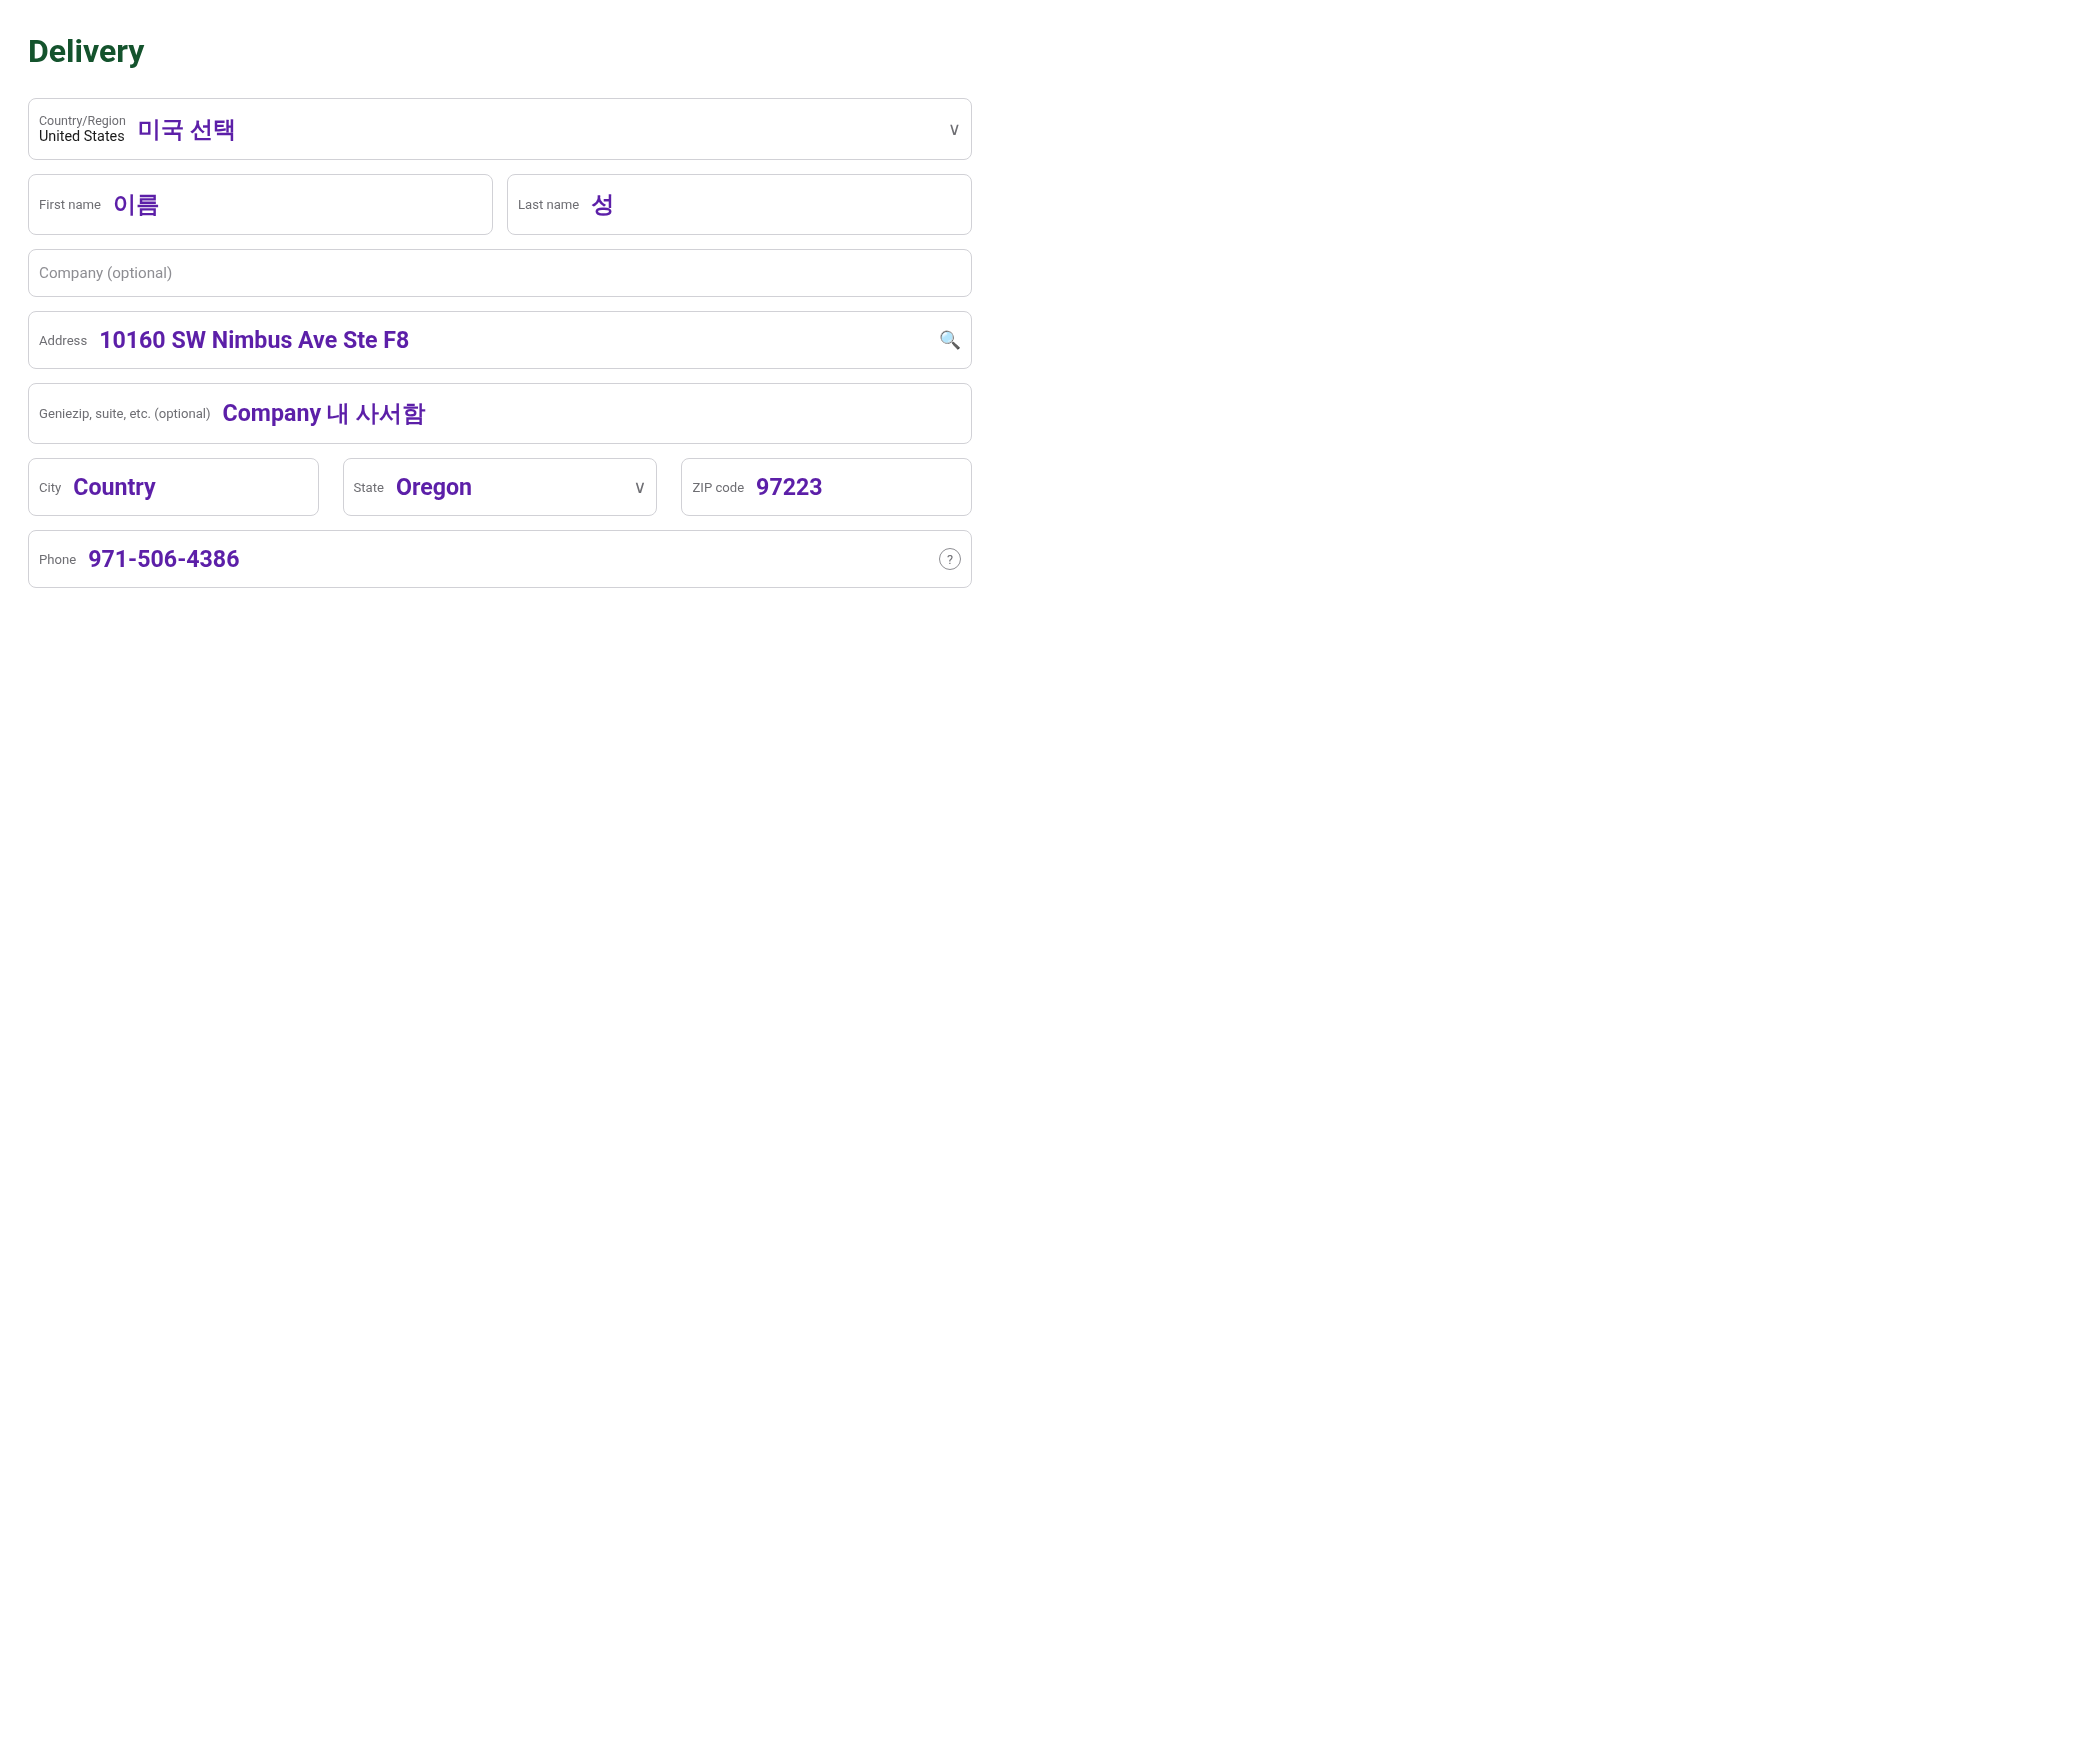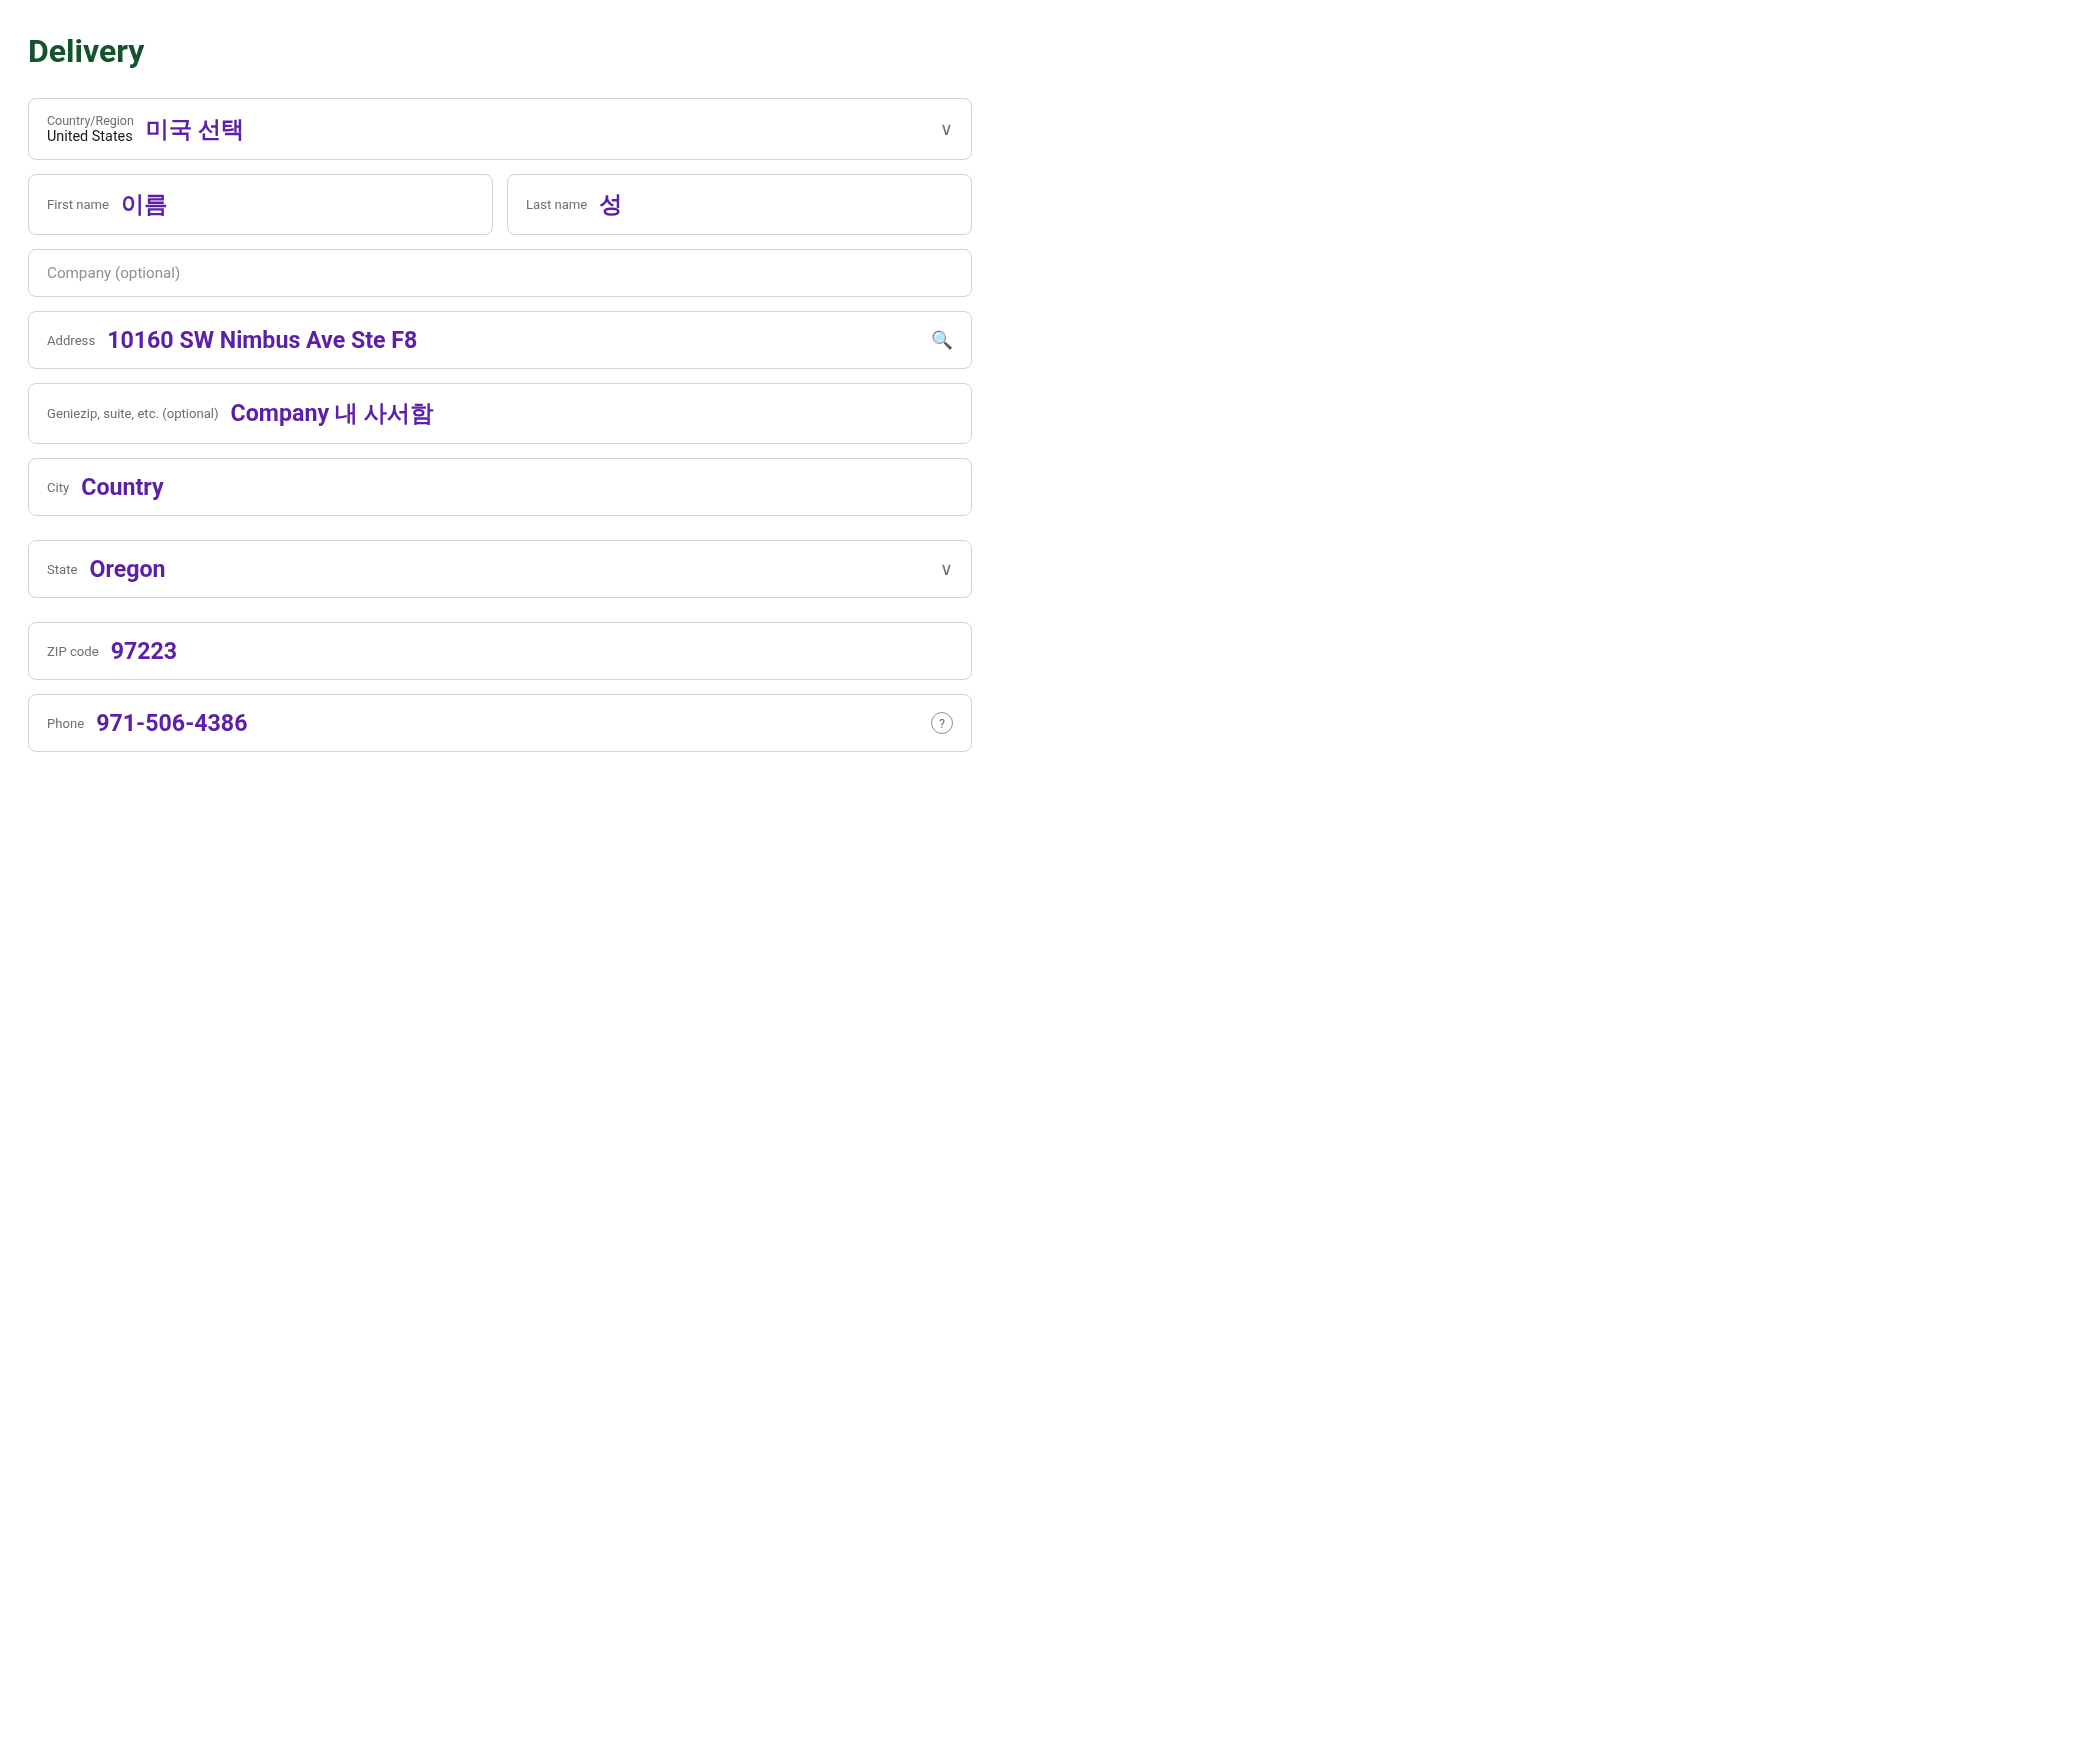--- a/index.html
+++ b/index.html
@@ -22,21 +22,21 @@
       margin-bottom: 28px;
     }
 
     .form-group {
       margin-bottom: 14px;
     }
 
     .field-box {
       border: 1px solid #d1d1d6;
       border-radius: 8px;
-      padding: 14px 18px;
+      padding: 14px 10px;
       background: #fff;
       position: relative;
       display: flex;
       align-items: center;
     }
 
     .field-label {
       font-size: 0.82rem;
       color: #6e6e73;
       white-space: nowrap;
@@ -60,21 +60,20 @@
       gap: 14px;
     }
 
     .row-two .field-box {
       flex: 1;
     }
 
     .row-three {
       display: flex;
       gap: 24px;
-      flex-direction: column;
     }
 
     .row-three .city-box {
       flex: 1.1;
     }
 
     .row-three .state-box {
       flex: 1.2;
       text-align: right;
     }

